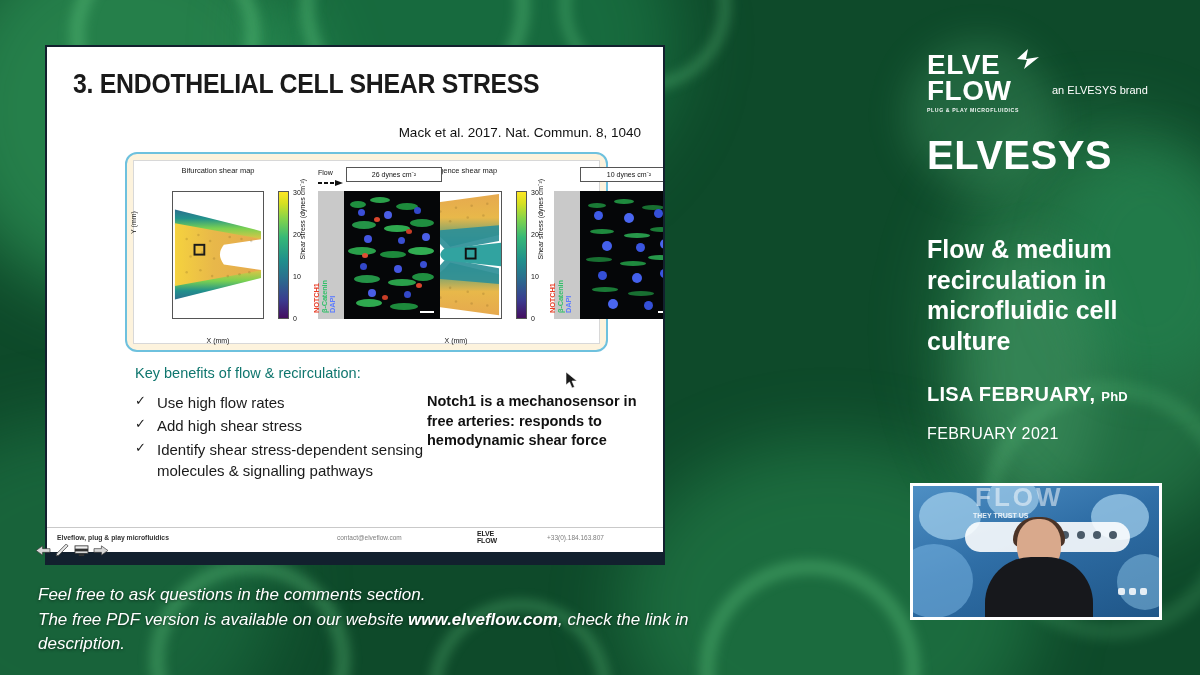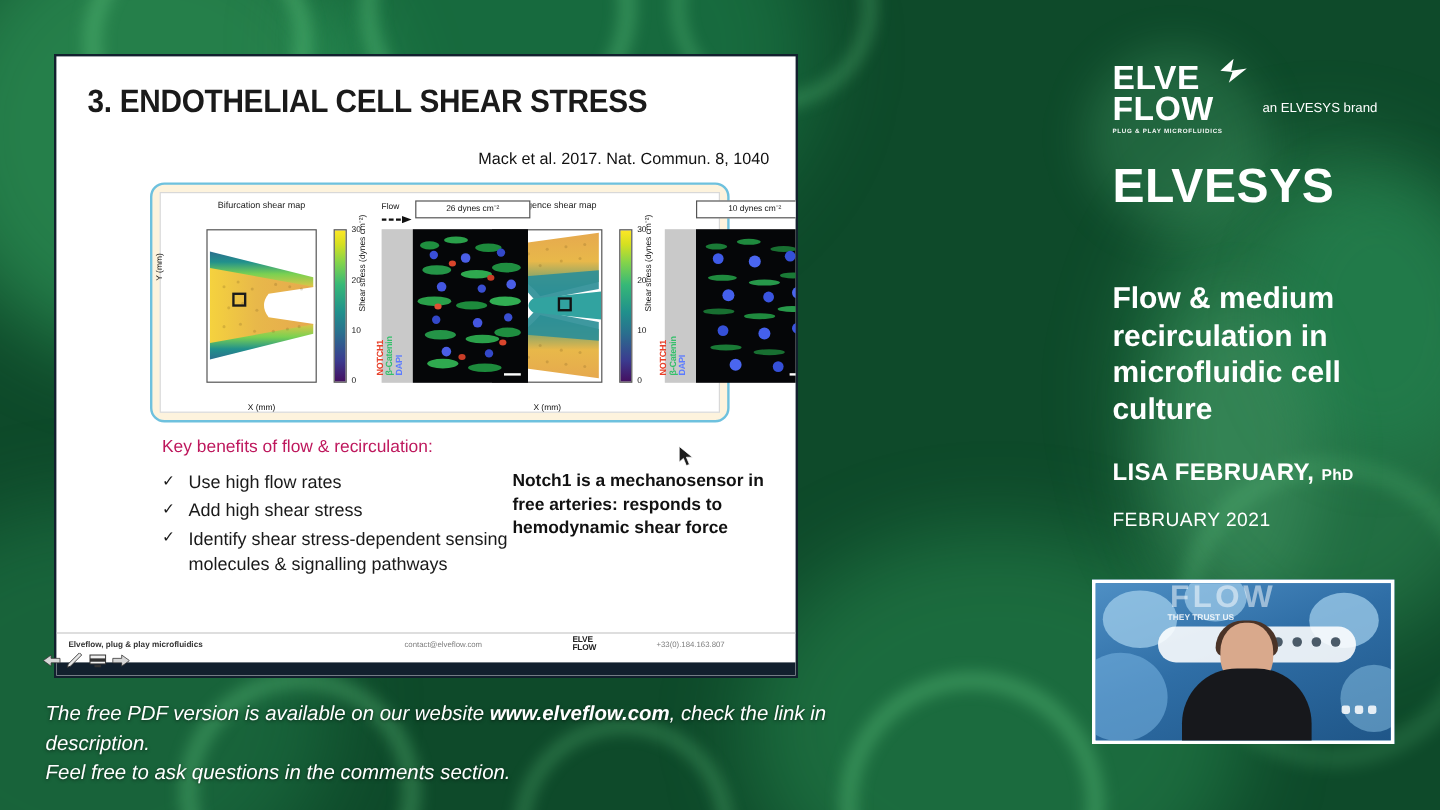--- a/index.html
+++ b/index.html
@@ -137,21 +137,21 @@
   .half.right .micrograph { width: 98px; }
   .micrograph .cellbit { position: absolute; border-radius: 50%; filter: blur(0.6px); }
   .scalebar {
     position: absolute; right: 6px; bottom: 6px; width: 14px; height: 2.5px;
     background: #fff;
   }
 
   
   .key-head {
     position: absolute; left: 88px; top: 318px;
-    font-size: 14.5px; color: #be185d; font-weight: 500;
+    font-size: 14.5px; color: #0f766e; font-weight: 500;
   }
   .bullets { position: absolute; left: 88px; top: 345px; width: 330px; }
   .bullet {
     display: flex; gap: 10px; font-size: 15px; color: #1a1a1a;
     line-height: 1.42; margin-bottom: 2px;
   }
   .bullet .chk { width: 12px; flex: 0 0 12px; font-size: 13px; }
 
   .note {
     position: absolute; left: 380px; top: 345px; width: 215px;
@@ -527,24 +527,24 @@
       <rect x="1" y="2" width="14" height="8" fill="#f0f0f0" stroke="#333" stroke-width="0.9"></rect>
       <rect x="1" y="5" width="14" height="3" fill="#333"></rect>
       <rect x="5" y="11" width="6" height="2" fill="#333"></rect>
     </svg>
     <svg class="ic" viewBox="0 0 16 14">
       <polygon points="16,7 9,2 9,5 1,5 1,9 9,9 9,12" fill="#d8d8d8" stroke="#333" stroke-width="0.7"></polygon>
     </svg>
   </div>
 
   <div class="caption">
+    <div>Feel free to ask questions in the comments section.</div>
     <div>
       <span>The free PDF version is available on our website </span><b>www.elveflow.com</b><span>, check the link in description.</span>
     </div>
-    <div>Feel free to ask questions in the comments section.</div>
   </div>
 </div>
 
 <div id="sidebar">
   <div class="brand">
     <div class="brand-name">ELVE</div>
     <div class="brand-name">FLOW</div>
     <div class="brand-tag">PLUG &amp; PLAY MICROFLUIDICS</div>
     <svg class="kite" width="26" height="22" viewBox="0 0 26 22">
       <path d="M2,11 L13,1 L11,11 L24,9 L9,21 L12,12 Z" fill="#ffffff"></path>

